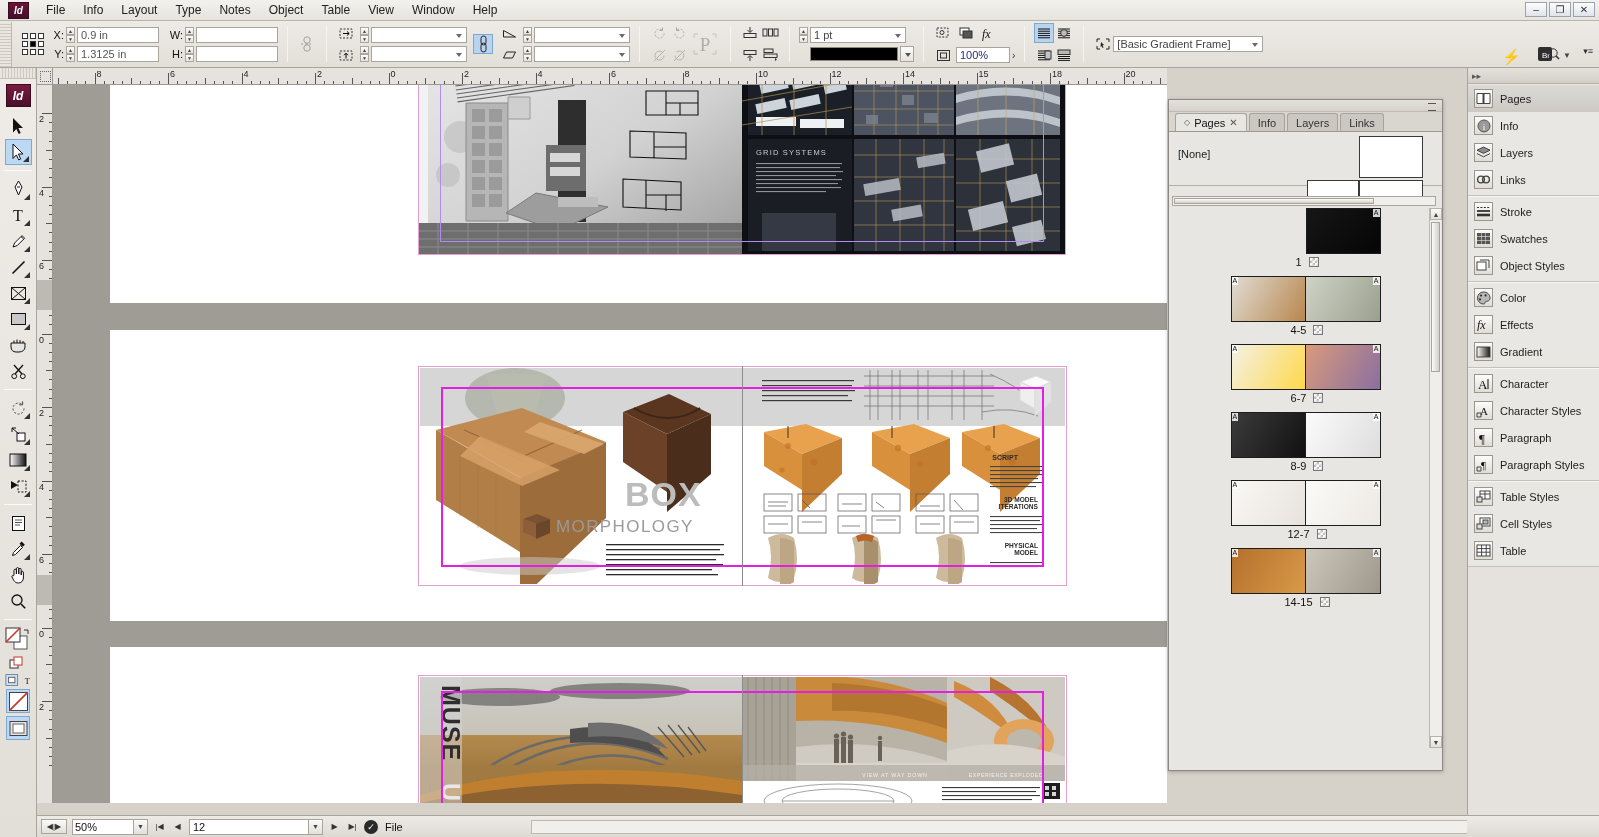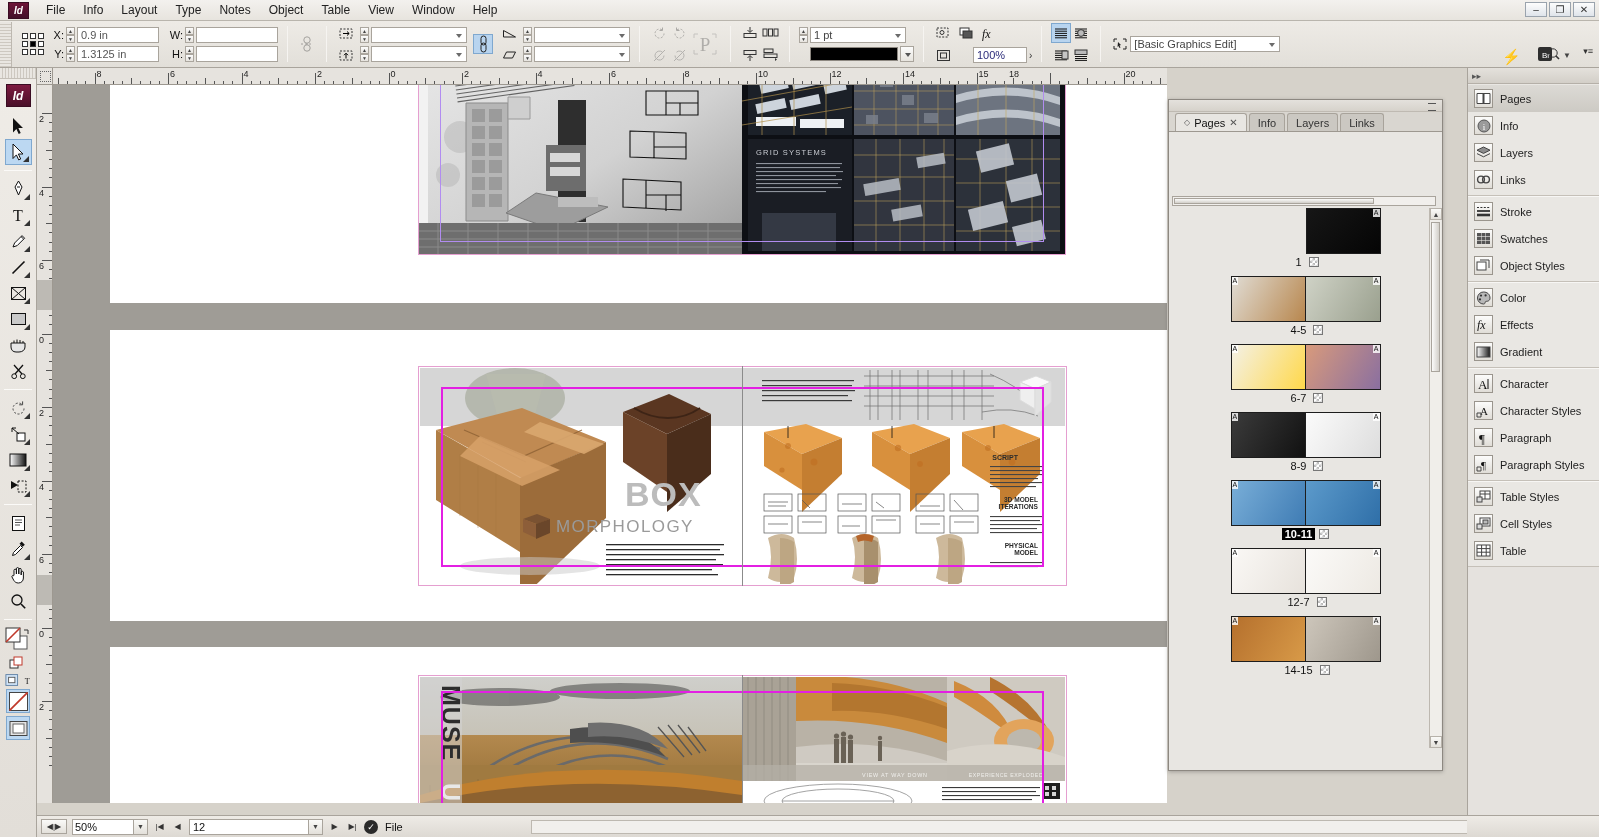--- a/index.html
+++ b/index.html
@@ -52,21 +52,21 @@
   .fieldrow { display:flex; flex-direction:column; gap:3px; }
   .fld { display:flex; align-items:center; gap:2px; }
   .fld label { width:14px; text-align:right; font-size:11px; color:#111; }
   .spin { width:9px; height:16px; display:flex; flex-direction:column; }
   .spin b { flex:1; border:1px solid #aba69e; background:linear-gradient(#fcfcfc,#e6e3de);
             font-size:5px; line-height:6px; text-align:center; color:#444; }
   .inp {
     width:82px; height:16px; border:1px solid #a9a49c; background:#fff;
     font-size:11px; padding:0 3px; line-height:15px; color:#555; font-family:"Liberation Sans",sans-serif;
   }
-  .inp.short { width:74px;margin-left:17px; }
+  .inp.short { width:74px; }
   .combo { position:relative; width:96px;height:16px;border:1px solid #a9a49c;background:#fff;
            font-size:11px;padding:0 14px 0 3px;line-height:15px;color:#444;}
   .combo:after{content:"";position:absolute;right:4px;top:6px;border-left:3px solid transparent;
            border-right:3px solid transparent;border-top:4px solid #6b6b6b;}
   .combo.w150{width:150px;}
   .iconbtn { width:20px;height:20px;border:1px solid transparent;display:flex;align-items:center;
              justify-content:center; }
   .iconbtn.on { background:#b8d4ef; border:1px solid #7fa8cf; }
   .iconbtn.ghost { opacity:.38; }
   .stack2 { display:flex;flex-direction:column; gap:2px; }
@@ -554,21 +554,21 @@
     </div>
 
     <div class="cb-sep"></div>
     <div class="cb-group">
       <div class="iconbtn corner">
         <svg width="18" height="16" viewBox="0 0 18 16">
             <path d="M3 3h3M12 3h3M3 13h3M12 13h3M3 3v3M15 3v3M3 13v-3M15 13v-3" stroke="#222"></path>
             <path d="M7 6l3 3-1.5.4 1 2-1 .5-1-2L6.5 11z" fill="#222"></path>
           </svg>
       </div>
-      <div class="combo w150">[Basic Graphics Edit]</div>
+      <div class="combo w150">[Basic Gradient Frame]</div>
     </div>
 
     <div style="position:absolute;right:78px;top:27px;font-size:15px;color:#2b2b2b">⚡</div>
     <div style="position:absolute;right:28px;top:25px;display:flex;align-items:center;gap:3px">
       <svg width="22" height="18" viewBox="0 0 22 18">
           <rect x="0" y="1" width="14" height="14" rx="2" fill="#2e2e2e"></rect>
           <text x="4" y="12" font-size="8" fill="#fff" font-family="Liberation Sans, sans-serif">Br</text>
           <circle cx="15" cy="7" r="4.2" fill="none" stroke="#333"></circle>
           <path d="M18 10l3 3" stroke="#333" stroke-width="1.6"></path>
         </svg>
@@ -847,21 +847,21 @@
       <div class="ruler-tick" style="left: 939.5px; top: 5px; width: 1px; height: 11px;"></div>
       <div class="ruler-num" style="left: 941.5px; top: 1px;">15</div>
       <div class="ruler-tick" style="left: 948.688px; top: 13px; width: 1px; height: 3px;"></div>
       <div class="ruler-tick" style="left: 957.875px; top: 13px; width: 1px; height: 3px;"></div>
       <div class="ruler-tick" style="left: 967.062px; top: 13px; width: 1px; height: 3px;"></div>
       <div class="ruler-tick" style="left: 976.25px; top: 10px; width: 1px; height: 6px;"></div>
       <div class="ruler-tick" style="left: 985.438px; top: 13px; width: 1px; height: 3px;"></div>
       <div class="ruler-tick" style="left: 994.625px; top: 13px; width: 1px; height: 3px;"></div>
       <div class="ruler-tick" style="left: 1003.81px; top: 13px; width: 1px; height: 3px;"></div>
       <div class="ruler-tick" style="left: 1013px; top: 5px; width: 1px; height: 11px;"></div>
-      <div class="ruler-num" style="left: 972px; top: 1px;">18</div>
+      <div class="ruler-num" style="left: 1015px; top: 1px;">18</div>
       <div class="ruler-tick" style="left: 1022.19px; top: 13px; width: 1px; height: 3px;"></div>
       <div class="ruler-tick" style="left: 1031.38px; top: 13px; width: 1px; height: 3px;"></div>
       <div class="ruler-tick" style="left: 1040.56px; top: 13px; width: 1px; height: 3px;"></div>
       <div class="ruler-tick" style="left: 1049.75px; top: 10px; width: 1px; height: 6px;"></div>
       <div class="ruler-tick" style="left: 1058.94px; top: 13px; width: 1px; height: 3px;"></div>
       <div class="ruler-tick" style="left: 1068.12px; top: 13px; width: 1px; height: 3px;"></div>
       <div class="ruler-tick" style="left: 1077.31px; top: 13px; width: 1px; height: 3px;"></div>
       <div class="ruler-tick" style="left: 1086.5px; top: 5px; width: 1px; height: 11px;"></div>
       <div class="ruler-num" style="left: 1088.5px; top: 1px;">20</div>
       <div class="ruler-tick" style="left: 1095.69px; top: 13px; width: 1px; height: 3px;"></div>
@@ -1416,20 +1416,26 @@
         <span>Info</span>
       </div>
       <div class="fp-tab">
         <span>Layers</span>
       </div>
       <div class="fp-tab">
         <span>Links</span>
       </div>
     </div>
 
+    <div class="masters">
+      <div class="none">[None]</div>
+      <div class="m-a"></div>
+      <div class="m-b1"></div>
+      <div class="m-b2"></div>
+    </div>
     <div style="position:absolute;left:3px;top:96px;width:264px;height:10px;background:#f1efec;border:1px solid #a9a49c">
       <div style="position:absolute;left:1px;top:1px;width:200px;height:6px;background:linear-gradient(#fbfbfa,#d2cfc9);border:1px solid #a9a49c"></div>
     </div>
 
     <div class="pagesarea" id="pagesarea">
         <div class="sp-row single">
           <div class="sp-thumbs">
             <div class="sp-thumb" style="background: linear-gradient(135deg, rgb(22, 22, 22), rgb(5, 5, 5));">
               <span class="ma r">A</span>
             </div>
@@ -1461,31 +1467,20 @@
         <div class="sp-row">
           <div class="sp-thumbs">
             <div class="sp-thumb" style="background: linear-gradient(120deg, rgb(59, 59, 59), rgb(17, 17, 17)); border-right: 1px solid rgb(29, 29, 29);">
               <span class="ma l">A</span>
             </div>
             <div class="sp-thumb" style="background: linear-gradient(120deg, rgb(251, 251, 251), rgb(221, 221, 221));">
               <span class="ma r">A</span>
             </div>
           </div>
           <div class="sp-label"><span class="lab">8-9</span><span class="tx"></span></div>
-        </div>
-        <div class="sp-row">
-          <div class="sp-thumbs">
-            <div class="sp-thumb" style="background: linear-gradient(120deg, rgb(121, 174, 216), rgb(63, 124, 180)); border-right: 1px solid rgb(29, 29, 29);">
-              <span class="ma l">A</span>
-            </div>
-            <div class="sp-thumb" style="background: linear-gradient(120deg, rgb(92, 154, 203), rgb(47, 111, 168));">
-              <span class="ma r">A</span>
-            </div>
-          </div>
-          <div class="sp-label sel"><span class="lab">10-11</span><span class="tx"></span></div>
         </div>
         <div class="sp-row">
           <div class="sp-thumbs">
             <div class="sp-thumb" style="background: linear-gradient(120deg, rgb(250, 248, 245), rgb(231, 226, 220)); border-right: 1px solid rgb(29, 29, 29);">
               <span class="ma l">A</span>
             </div>
             <div class="sp-thumb" style="background: linear-gradient(120deg, rgb(251, 250, 248), rgb(237, 233, 227));">
               <span class="ma r">A</span>
             </div>
           </div>

